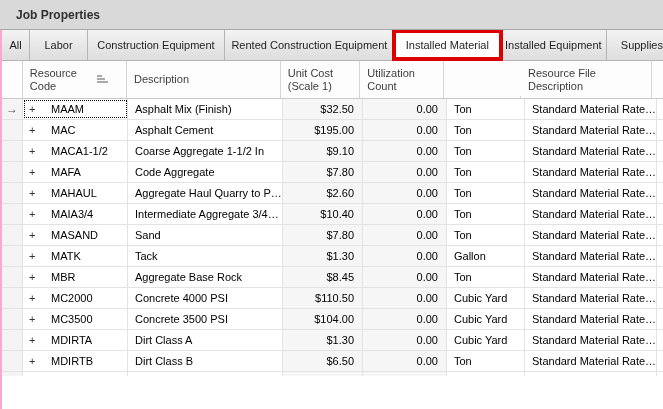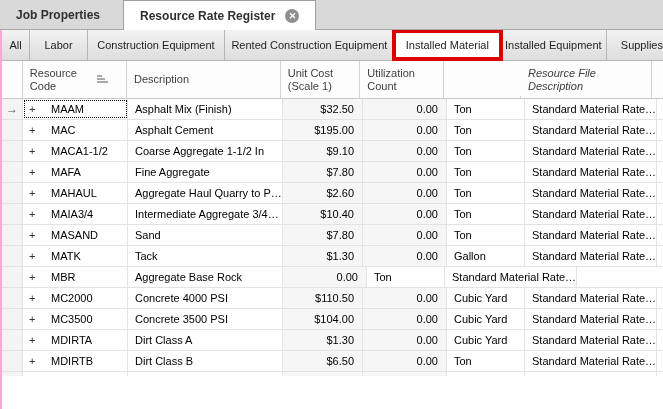--- a/index.html
+++ b/index.html
@@ -25,21 +25,21 @@
   .fbtn.selected::after { content:""; position:absolute; top:-1px; left:-3px; right:-3px; bottom:-1px; border:4px solid #dd0000; z-index:3; pointer-events:none; }
 
   
   .groupbar { height:33px; background:#fff; display:flex; align-items:center; padding-left:8px; font-size:11px; color:#9b9b9b; border-bottom:1px solid #c9c9c9; }
 
   
   .grid { font-size:11px; color:#000; }
   .hrow { display:flex; height:38px; border-bottom:1px solid #c9c9c9; background:#fdfdfd; color:#3d3d3d; }
   .hcell { border-right:1px solid #d4d4d4; padding:0 4px 0 7px; line-height:13px; display:flex; align-items:center; position:relative; overflow:hidden; }
   .hsel { width:21px; padding:0; }
-  .hcode { width:105px; } .hdesc { width:155px; } .hcost { width:80px; } .hutil { width:84px; } .huom { width:78px;margin-top:35px; } .hfile { width:132px;font-style:italic; }
+  .hcode { width:105px; } .hdesc { width:155px; } .hcost { width:80px; } .hutil { width:84px; } .huom { width:78px;margin-top:35px; } .hfile { width:132px; }
   .hfiller { flex:1; border-right:none; }
   .hcode .lbl { display:inline-block; width:58px; }
   .sort-icon { position:absolute; right:16px; top:14px; width:13px; height:10px; }
   .sort-icon i { display:block; height:2px; background:#a9a9a9; margin-bottom:1px; }
   .sort-icon i:nth-child(1){width:5px;} .sort-icon i:nth-child(2){width:8px;} .sort-icon i:nth-child(3){width:11px;}
 
   .drow { display:flex; height:21px; border-bottom:1px solid #e3e3e3; background:#fff; }
   .dcell { border-right:1px solid #e3e3e3; overflow:hidden; white-space:nowrap; display:flex; align-items:center; }
   .csel { width:21px; background:#f4f4f4; color:#555; justify-content:center; font-size:12px; line-height:1; }
   .ccode { width:105px; padding-left:6px; gap:0; }
@@ -56,24 +56,20 @@
   .drow.sliver .dcell { color:transparent; }
 </style>
 </head>
 <body>
 
 <div class="app">
 
   <div class="tabbar">
     <div class="tab inactive">
       <span>Job Properties</span>
-    </div>
-    <div class="tab active">
-      <span>Resource Rate Register</span>
-      <span class="close-btn">✕</span>
     </div>
   </div>
 
   <div class="content">
 
     <div class="filterbar">
       <div class="fbtn f0">
           <span>All</span>
         </div>
       <div class="fbtn f1">
@@ -203,21 +199,21 @@
   </div>
           <div class="drow">
     <div class="dcell csel">
               <span></span>
             </div>
     <div class="dcell ccode">
       <span class="expander">+</span>
       <span class="codetxt">MAFA</span>
     </div>
     <div class="dcell cdesc">
-              <span>Fine Aggregate</span>
+              <span>Code Aggregate</span>
             </div>
     <div class="dcell ccost">
               <span>$7.80</span>
             </div>
     <div class="dcell cutil">
               <span>0.00</span>
             </div>
     <div class="dcell cuom">
               <span>Ton</span>
             </div>
@@ -329,20 +325,23 @@
           <div class="drow">
     <div class="dcell csel">
               <span></span>
             </div>
     <div class="dcell ccode">
       <span class="expander">+</span>
       <span class="codetxt">MBR</span>
     </div>
     <div class="dcell cdesc">
               <span>Aggregate Base Rock</span>
+            </div>
+    <div class="dcell ccost">
+              <span>$8.45</span>
             </div>
     <div class="dcell cutil">
               <span>0.00</span>
             </div>
     <div class="dcell cuom">
               <span>Ton</span>
             </div>
     <div class="dcell cfile">
               <span>Standard Material Rate…</span>
             </div>

